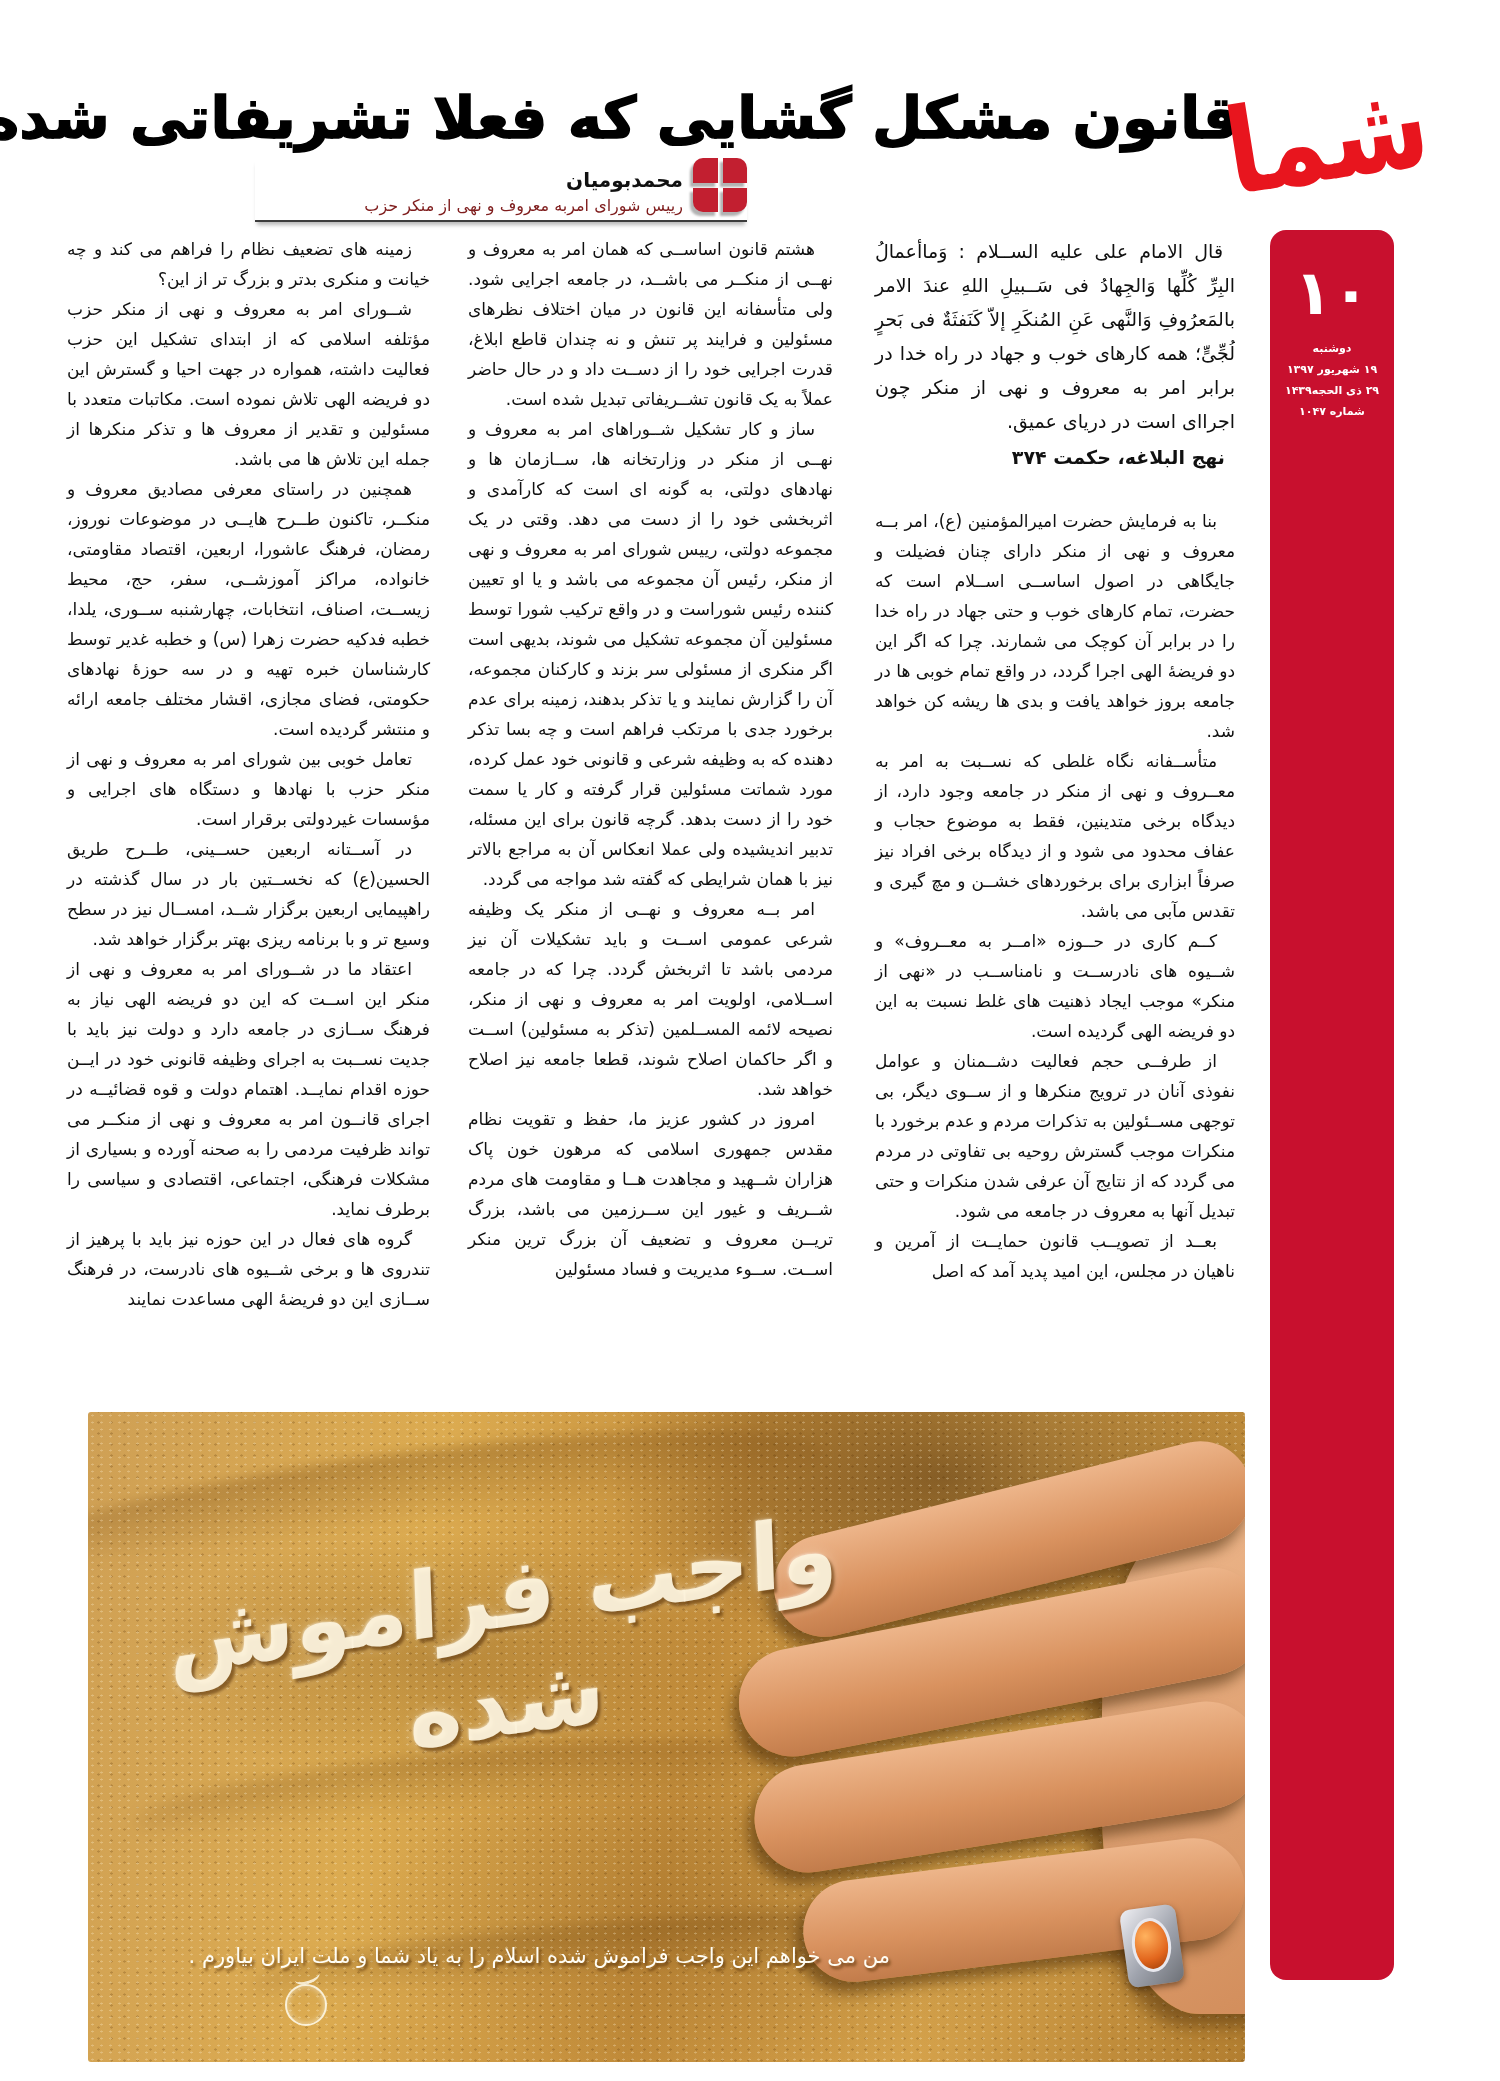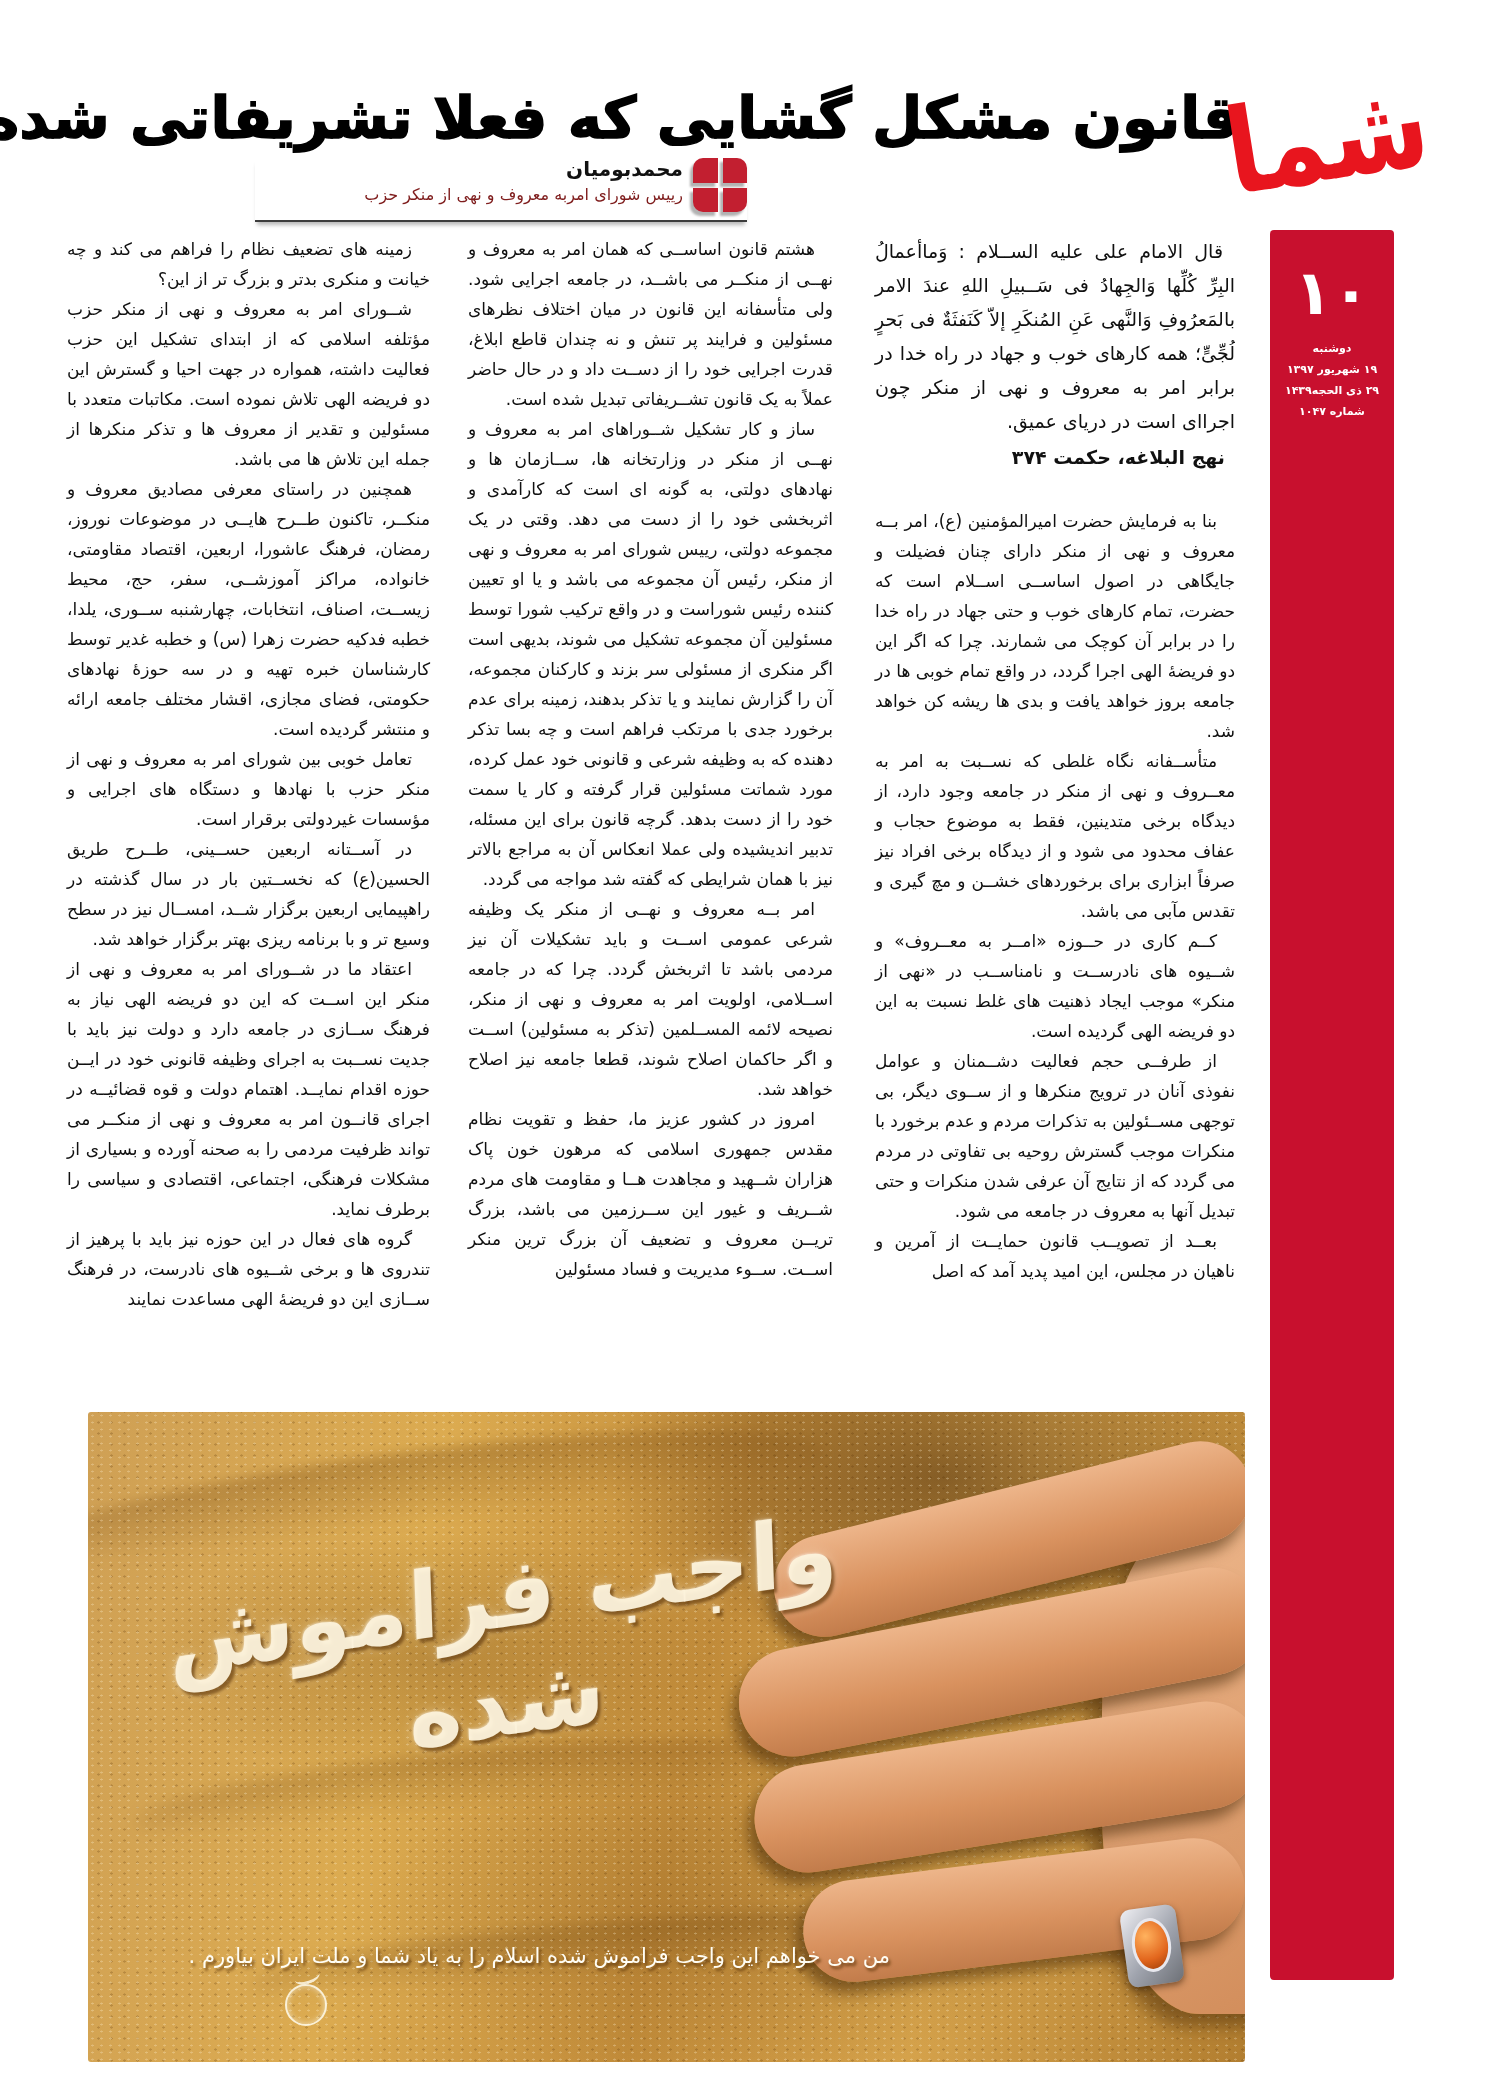--- a/index.html
+++ b/index.html
@@ -11,21 +11,21 @@
   
   .headline {
     position:absolute; top:84px; left:70px; width:1170px;
     font-size:58px; font-weight:bold; color:#000; text-align:center;
     letter-spacing:-1px; -webkit-text-stroke:1.5px #000; white-space:nowrap;
   }
   
   .byline {
     position:absolute; top:158px; left:255px; width:492px; height:64px;
     display:flex; flex-direction:row; align-items:stretch; direction:rtl;
-    border-bottom:2px solid #3c3c3c; padding-bottom:12px;
+    border-bottom:2px solid #3c3c3c; padding-bottom:1px;
     box-shadow:0 5px 4px -2px rgba(0,0,0,.28);
   }
   .quad-icon {
     width:54px; height:54px; display:grid; grid-template-columns:1fr 1fr;
     grid-template-rows:1fr 1fr; gap:5px; margin-left:10px; flex:0 0 auto;
     filter:drop-shadow(-3px 4px 1px rgba(0,0,0,.30));
   }
   .quad-icon span { background:#c21f30; display:block; }
   .quad-icon span:nth-child(1){ border-top-right-radius:10px; }
   .quad-icon span:nth-child(2){ border-top-left-radius:10px; }
@@ -48,21 +48,21 @@
                    margin-top:4px; margin-bottom:34px; }
   
   .logo {
     position:absolute; top:46px; left:1252px; width:150px; height:185px;
     display:flex; align-items:center; justify-content:center;
     font-size:100px; font-weight:bold; color:#e8151e;
     transform:rotate(-9deg) scaleY(1.18); letter-spacing:-4px;
   }
   .strip {
     position:absolute; left:1270px; top:230px; width:124px; height:1750px;
-    background:#c8102e; border-radius:4px; color:#fff; text-align:center;
+    background:#c8102e; border-radius:16px; color:#fff; text-align:center;
   }
   .pagenum { margin-top:28px; font-size:62px; font-weight:bold; line-height:70px; }
   .strip-dates { margin-top:10px; font-size:11px; font-weight:bold; line-height:21px;text-align:center; }
   
   .photo {
     position:absolute; left:88px; top:1412px; width:1157px; height:650px;
     overflow:hidden; border-radius:3px;
     background:
       radial-gradient(ellipse 480px 260px at 74% 10%, rgba(61,32,6,.50), transparent 70%),
       radial-gradient(ellipse 420px 180px at 30% 38%, rgba(104,62,14,.28), transparent 70%),

